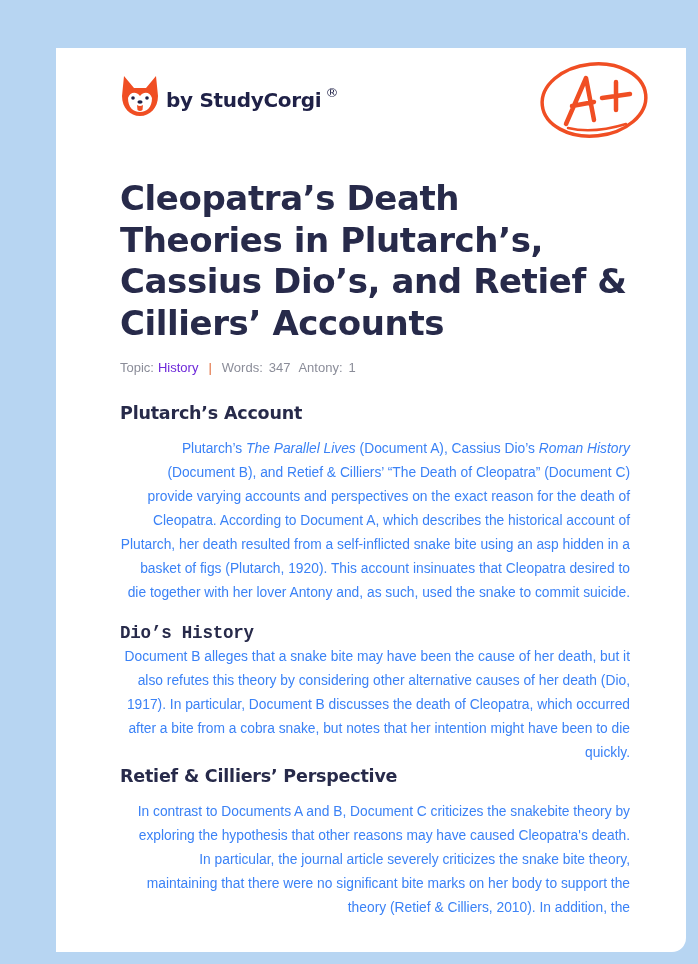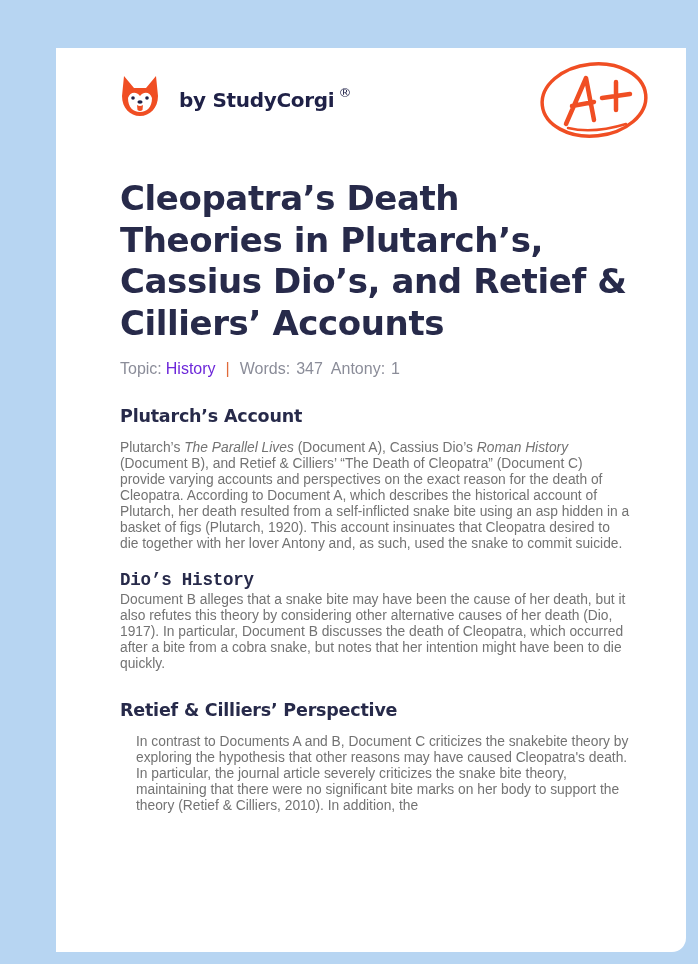--- a/index.html
+++ b/index.html
@@ -19,21 +19,21 @@
   }
   .header {
     position: absolute; left: 0; top: 0; width: 630px; height: 120px;
   }
   .logo {
     position: absolute; left: 64px; top: 26px;
     display: flex; align-items: center;
   }
   .logo svg { display: block; }
   .brand {
-    margin-left: 19px;
+    margin-left: 6px;
     margin-top: 8px;
     font-family: "DejaVu Sans", sans-serif;
     font-weight: bold;
     font-size: 20px;
     color: #1f2147;
     letter-spacing: -0.3px;
   }
   .reg {
     font-size: 13px;
     font-weight: normal;
@@ -49,45 +49,46 @@
   h1 {
     font-family: "DejaVu Sans", sans-serif;
     font-weight: bold;
     font-size: 34px;
     line-height: 41.5px;
     color: #272a4a;
     letter-spacing: -0.4px;
   }
   .meta {
     margin-top: 16px;
-    font-size: 16px;
+    font-size: 13px;
     color: #8b8d99;
     display: flex; align-items: center;
   }
   .meta .val { color: #6d28d9; margin-left: 4px; }
   .meta .sep { color: #e06a3a; margin: 0 10px; }
   .meta .gap { margin-left: 6px; }
   h2 {
     font-family: "DejaVu Sans", sans-serif;
     font-weight: bold;
     font-size: 17.5px;
     color: #272a4a;
     letter-spacing: -0.2px;
   }
   p {
     font-size: 13.8px;
-    line-height: 16px;
-    color: #737373;
+    line-height: 24px;
+    color: #3b82f6;
+    text-align: right;
   }
   p i { font-style: italic; }
   .s1 { margin-top: 28px; }
   .p1 { margin-top: 14px; }
   .s2 { margin-top: 18px; font-family: Liberation Mono, monospace; }
   .p2 { margin-top: 2px; }
-  .s3 { margin-top: 28px; }
+  .s3 { margin-top: 1px; }
   .p3 { margin-top: 14px; margin-left: 16px; }
 </style>
 </head>
 <body>
 
 <div class="card">
   <div class="header">
     <div class="logo">
       <span>
         <svg width="40" height="44" viewBox="0 0 40 44">

